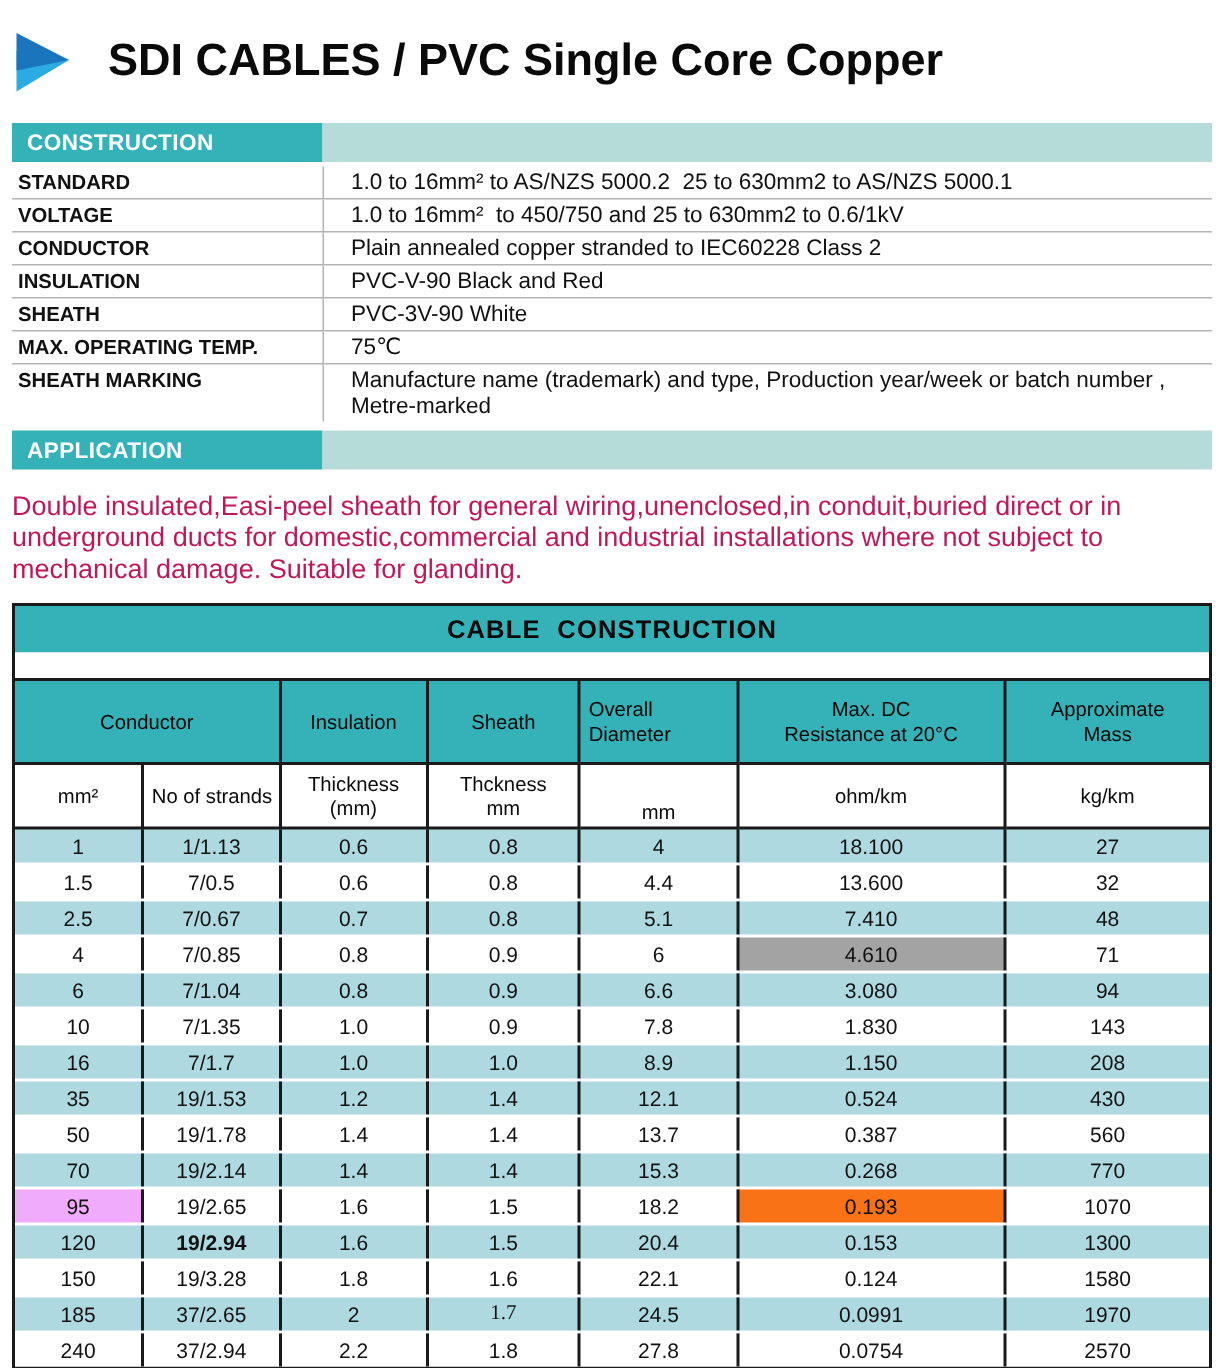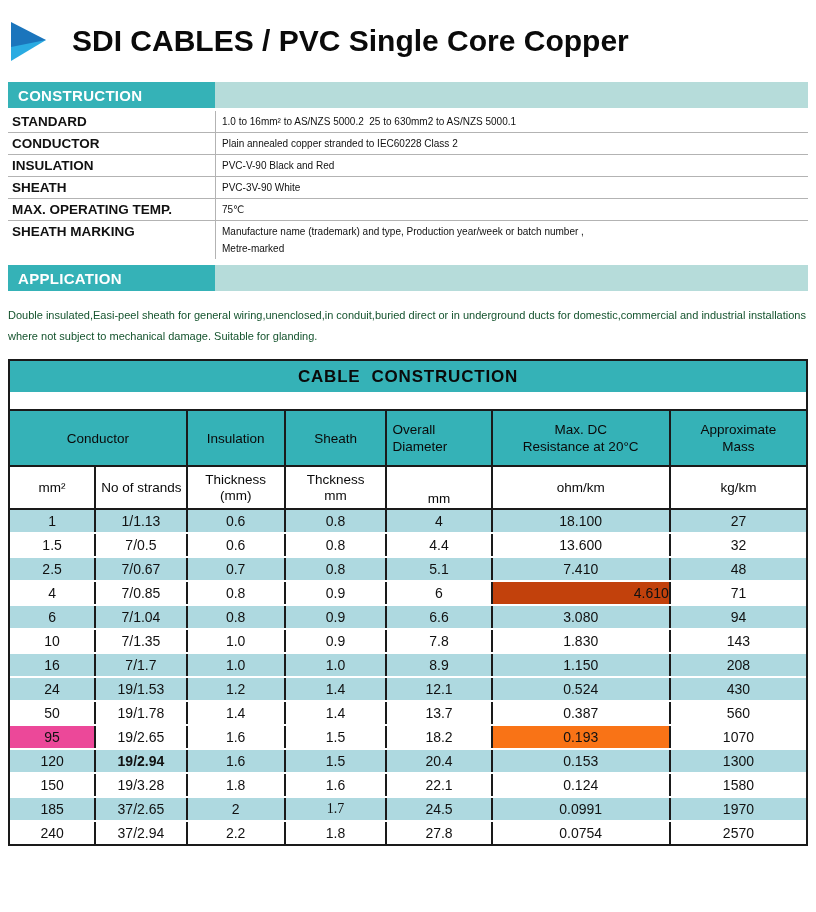--- a/index.html
+++ b/index.html
@@ -16,24 +16,24 @@
   .section-bar{margin:6px 8px 0 8px;height:26px;display:flex;align-items:stretch;}
   .section-bar .dark{width:207px;flex:0 0 207px;display:flex;align-items:center;
     color:#fff;font-weight:bold;font-size:15px;padding-left:10px;box-sizing:border-box;letter-spacing:0.3px;}
   .section-bar .light{flex:1;}
   
   .spec{margin:3px 8px 0 8px;}
   .spec-row{display:flex;border-bottom:1px solid #b3b3b3;}
   .spec-row:last-child{border-bottom:none;}
   .spec-label{width:207px;flex:0 0 207px;font-weight:bold;font-size:13.5px;
     padding:2px 0 2px 4px;box-sizing:border-box;line-height:17px;}
-  .spec-value{flex:1;font-size:10px;border-left:1px solid #b3b3b3;
-    padding:2px 0 2px 6px;line-height:17px;white-space:pre-wrap;}
-  
-  .app-text{margin:14px 8px 12px 8px;font-size:11px;line-height:21px;color:#14532d;}
+  .spec-value{flex:1;font-size:15px;border-left:1px solid #b3b3b3;
+    padding:2px 0 2px 18px;line-height:17px;white-space:pre-wrap;}
+  
+  .app-text{margin:14px 8px 12px 8px;font-size:18px;line-height:21px;color:#be185d;}
   
   .cable-block{margin:4px 8px 0 8px;border:2px solid #1a1a1a;}
   .cable-title{height:31px;display:flex;align-items:center;justify-content:center;
     font-weight:bold;font-size:17px;color:#0a0a0a;white-space:pre;letter-spacing:0.8px;}
   .cable-gap{height:17px;background:#fff;border-bottom:2px solid #1a1a1a;}
   table.cable{width:100%;border-collapse:collapse;table-layout:fixed;}
   table.cable th,table.cable td{padding:0;font-weight:normal;}
   table.cable th{font-size:13.5px;color:#0a0a0a;}
   table.cable .group th{height:54px;border-bottom:2px solid #1a1a1a;
     border-right:2px solid #1a1a1a;white-space:pre-line;line-height:17px;}
@@ -59,20 +59,24 @@
 
 <div class="section-bar">
   <div class="dark" style="background: rgb(53, 178, 183);">CONSTRUCTION</div>
   <div class="light" style="background: rgb(182, 220, 218);"></div>
 </div>
 
 <div class="spec">
     <div class="spec-row">
       <div class="spec-label">STANDARD</div>
       <div class="spec-value">1.0 to 16mm² to AS/NZS 5000.2  25 to 630mm2 to AS/NZS 5000.1</div>
+    </div>
+    <div class="spec-row">
+      <div class="spec-label">VOLTAGE</div>
+      <div class="spec-value">1.0 to 16mm²  to 450/750 and 25 to 630mm2 to 0.6/1kV</div>
     </div>
     <div class="spec-row">
       <div class="spec-label">CONDUCTOR</div>
       <div class="spec-value">Plain annealed copper stranded to IEC60228 Class 2</div>
     </div>
     <div class="spec-row">
       <div class="spec-label">INSULATION</div>
       <div class="spec-value">PVC-V-90 Black and Red</div>
     </div>
     <div class="spec-row">
@@ -161,21 +165,21 @@
           <td style="background: rgb(174, 217, 224);">5.1</td>
           <td style="background: rgb(174, 217, 224);">7.410</td>
           <td style="background: rgb(174, 217, 224);">48</td>
         </tr>
         <tr>
           <td style="background: rgb(255, 255, 255);">4</td>
           <td style="background: rgb(255, 255, 255);">7/0.85</td>
           <td style="background: rgb(255, 255, 255);">0.8</td>
           <td style="background: rgb(255, 255, 255);">0.9</td>
           <td style="background: rgb(255, 255, 255);">6</td>
-          <td style="background: #c2410c; text-align: right;">4.610</td>
+          <td style="background: #a3a3a3;">4.610</td>
           <td style="background: rgb(255, 255, 255);">71</td>
         </tr>
         <tr>
           <td style="background: rgb(174, 217, 224);">6</td>
           <td style="background: rgb(174, 217, 224);">7/1.04</td>
           <td style="background: rgb(174, 217, 224);">0.8</td>
           <td style="background: rgb(174, 217, 224);">0.9</td>
           <td style="background: rgb(174, 217, 224);">6.6</td>
           <td style="background: rgb(174, 217, 224);">3.080</td>
           <td style="background: rgb(174, 217, 224);">94</td>
@@ -192,39 +196,48 @@
         <tr>
           <td style="background: rgb(174, 217, 224);">16</td>
           <td style="background: rgb(174, 217, 224);">7/1.7</td>
           <td style="background: rgb(174, 217, 224);">1.0</td>
           <td style="background: rgb(174, 217, 224);">1.0</td>
           <td style="background: rgb(174, 217, 224);">8.9</td>
           <td style="background: rgb(174, 217, 224);">1.150</td>
           <td style="background: rgb(174, 217, 224);">208</td>
         </tr>
         <tr>
-          <td style="background: rgb(174, 217, 224);">24</td>
+          <td style="background: rgb(174, 217, 224);">35</td>
           <td style="background: rgb(174, 217, 224);">19/1.53</td>
           <td style="background: rgb(174, 217, 224);">1.2</td>
           <td style="background: rgb(174, 217, 224);">1.4</td>
           <td style="background: rgb(174, 217, 224);">12.1</td>
           <td style="background: rgb(174, 217, 224);">0.524</td>
           <td style="background: rgb(174, 217, 224);">430</td>
         </tr>
         <tr>
           <td style="background: rgb(255, 255, 255);">50</td>
           <td style="background: rgb(255, 255, 255);">19/1.78</td>
           <td style="background: rgb(255, 255, 255);">1.4</td>
           <td style="background: rgb(255, 255, 255);">1.4</td>
           <td style="background: rgb(255, 255, 255);">13.7</td>
           <td style="background: rgb(255, 255, 255);">0.387</td>
           <td style="background: rgb(255, 255, 255);">560</td>
         </tr>
         <tr>
-          <td style="background: #ec4899;">95</td>
+          <td style="background: rgb(174, 217, 224);">70</td>
+          <td style="background: rgb(174, 217, 224);">19/2.14</td>
+          <td style="background: rgb(174, 217, 224);">1.4</td>
+          <td style="background: rgb(174, 217, 224);">1.4</td>
+          <td style="background: rgb(174, 217, 224);">15.3</td>
+          <td style="background: rgb(174, 217, 224);">0.268</td>
+          <td style="background: rgb(174, 217, 224);">770</td>
+        </tr>
+        <tr>
+          <td style="background: #f0abfc;">95</td>
           <td style="background: rgb(255, 255, 255);">19/2.65</td>
           <td style="background: rgb(255, 255, 255);">1.6</td>
           <td style="background: rgb(255, 255, 255);">1.5</td>
           <td style="background: rgb(255, 255, 255);">18.2</td>
           <td style="background: #f97316;">0.193</td>
           <td style="background: rgb(255, 255, 255);">1070</td>
         </tr>
         <tr>
           <td style="background: rgb(174, 217, 224); margin-top: 40px;">120</td>
           <td style="background: rgb(174, 217, 224); font-weight: bold;">19/2.94</td>

